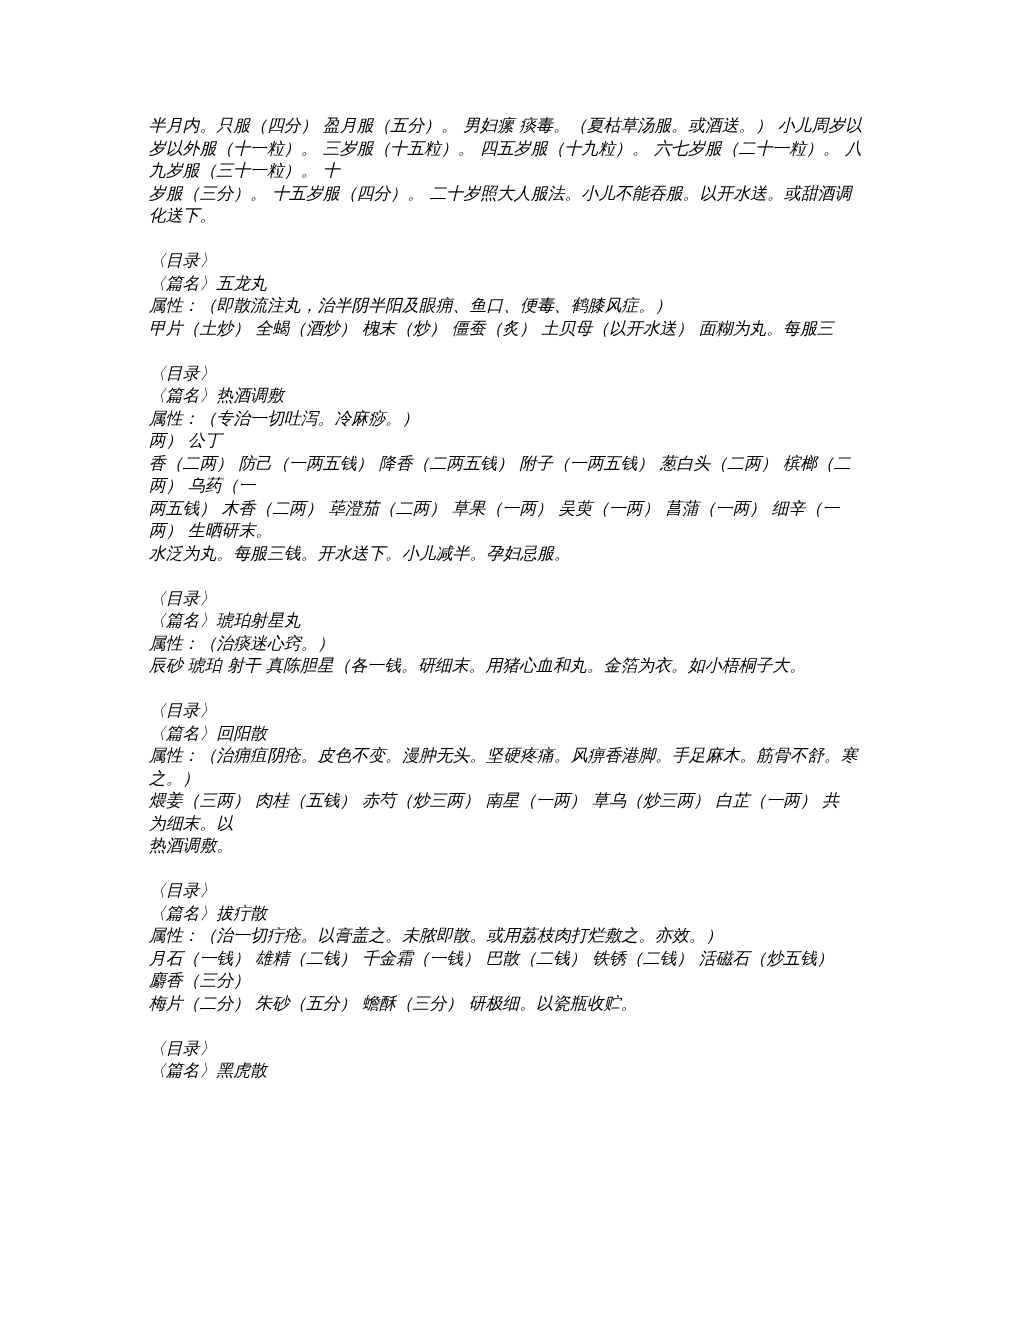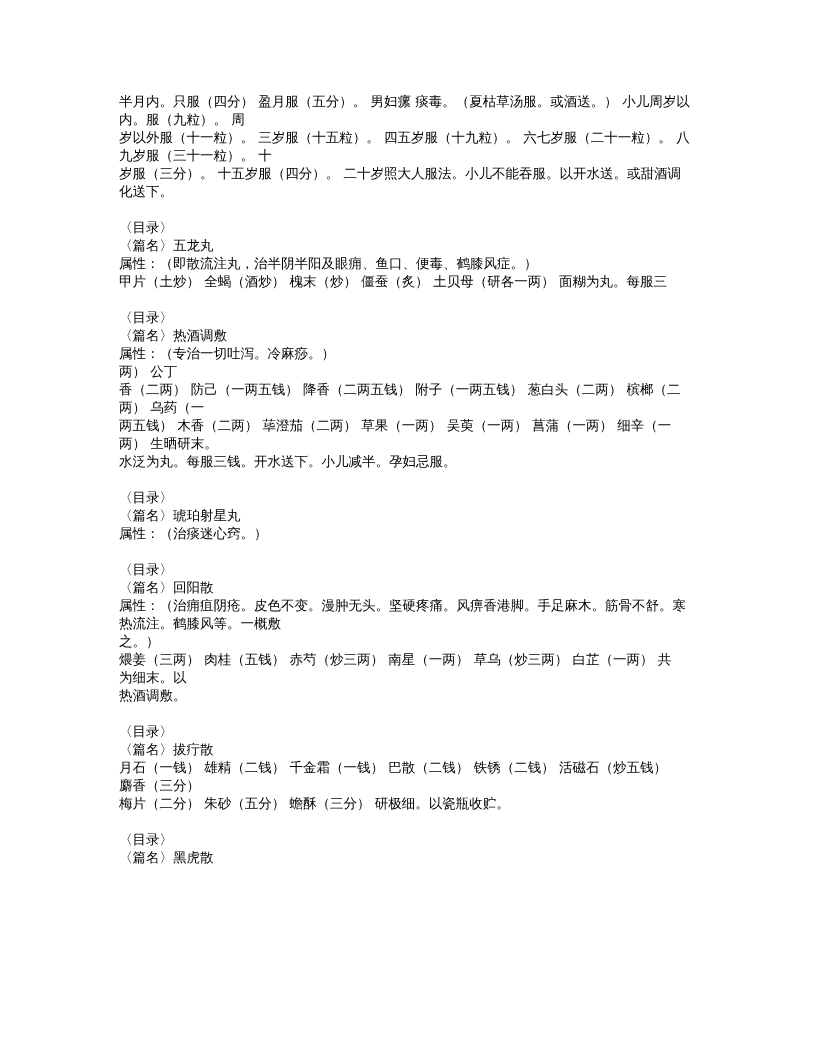--- a/index.html
+++ b/index.html
@@ -15,20 +15,21 @@
       font-family: "DejaVu Serif", "Liberation Serif", serif;
       color: #000000;
     }
     .page {
       position: absolute;
       left: 119px;
       top: 92px;
       width: 580px;
       font-size: 13.5px;
       line-height: 18px;
+      font-style: italic;
     }
     .line {
       display: block;
       white-space: nowrap;
       height: 18px;
     }
     .blank {
       display: block;
       height: 18px;
     }
@@ -36,71 +37,71 @@
       display: block;
     }
   </style>
 </head>
 <body>
 
 <div class="page">
 
   <div class="entry">
     <span class="line">半月内。只服（四分）  盈月服（五分）。  男妇瘰  痰毒。（夏枯草汤服。或酒送。）  小儿周岁以</span>
-    <span class="line">内。服（九粒）。  周</span>
     <span class="line">岁以外服（十一粒）。  三岁服（十五粒）。  四五岁服（十九粒）。  六七岁服（二十一粒）。  八</span>
     <span class="line">九岁服（三十一粒）。  十</span>
     <span class="line">岁服（三分）。  十五岁服（四分）。  二十岁照大人服法。小儿不能吞服。以开水送。或甜酒调</span>
     <span class="line">化送下。</span>
   </div>
   <span class="blank"></span>
 
   <div class="entry">
     <span class="line">〈目录〉</span>
     <span class="line">〈篇名〉五龙丸</span>
     <span class="line">属性：（即散流注丸，治半阴半阳及眼痈、鱼口、便毒、鹤膝风症。）</span>
-    <span class="line">甲片（土炒）  全蝎（酒炒）  槐末（炒）  僵蚕（炙）  土贝母（研各一两）  面糊为丸。每服三</span>
+    <span class="line">甲片（土炒）  全蝎（酒炒）  槐末（炒）  僵蚕（炙）  土贝母（以开水送）  面糊为丸。每服三</span>
   </div>
   <span class="blank"></span>
 
   <div class="entry">
     <span class="line">〈目录〉</span>
     <span class="line">〈篇名〉热酒调敷</span>
     <span class="line">属性：（专治一切吐泻。冷麻痧。）</span>
     <span class="line">两）  公丁</span>
     <span class="line">香（二两）  防己（一两五钱）  降香（二两五钱）  附子（一两五钱）  葱白头（二两）  槟榔（二</span>
     <span class="line">两）  乌药（一</span>
     <span class="line">两五钱）  木香（二两）  荜澄茄（二两）  草果（一两）  吴萸（一两）  菖蒲（一两）  细辛（一</span>
     <span class="line">两）  生晒研末。</span>
     <span class="line">水泛为丸。每服三钱。开水送下。小儿减半。孕妇忌服。</span>
   </div>
   <span class="blank"></span>
 
   <div class="entry">
     <span class="line">〈目录〉</span>
     <span class="line">〈篇名〉琥珀射星丸</span>
     <span class="line">属性：（治痰迷心窍。）</span>
+    <span class="line">辰砂  琥珀  射干  真陈胆星（各一钱。研细末。用猪心血和丸。金箔为衣。如小梧桐子大。</span>
   </div>
   <span class="blank"></span>
 
   <div class="entry">
     <span class="line">〈目录〉</span>
     <span class="line">〈篇名〉回阳散</span>
     <span class="line">属性：（治痈疽阴疮。皮色不变。漫肿无头。坚硬疼痛。风痹香港脚。手足麻木。筋骨不舒。寒</span>
-    <span class="line">热流注。鹤膝风等。一概敷</span>
     <span class="line">之。）</span>
     <span class="line">煨姜（三两）  肉桂（五钱）  赤芍（炒三两）  南星（一两）  草乌（炒三两）  白芷（一两）  共</span>
     <span class="line">为细末。以</span>
     <span class="line">热酒调敷。</span>
   </div>
   <span class="blank"></span>
 
   <div class="entry">
     <span class="line">〈目录〉</span>
     <span class="line">〈篇名〉拔疔散</span>
+    <span class="line">属性：（治一切疔疮。以膏盖之。未脓即散。或用荔枝肉打烂敷之。亦效。）</span>
     <span class="line">月石（一钱）  雄精（二钱）  千金霜（一钱）  巴散（二钱）  铁锈（二钱）  活磁石（炒五钱）</span>
     <span class="line">麝香（三分）</span>
     <span class="line">梅片（二分）  朱砂（五分）  蟾酥（三分）  研极细。以瓷瓶收贮。</span>
   </div>
   <span class="blank"></span>
 
   <div class="entry">
     <span class="line">〈目录〉</span>
     <span class="line">〈篇名〉黑虎散</span>
   </div>

